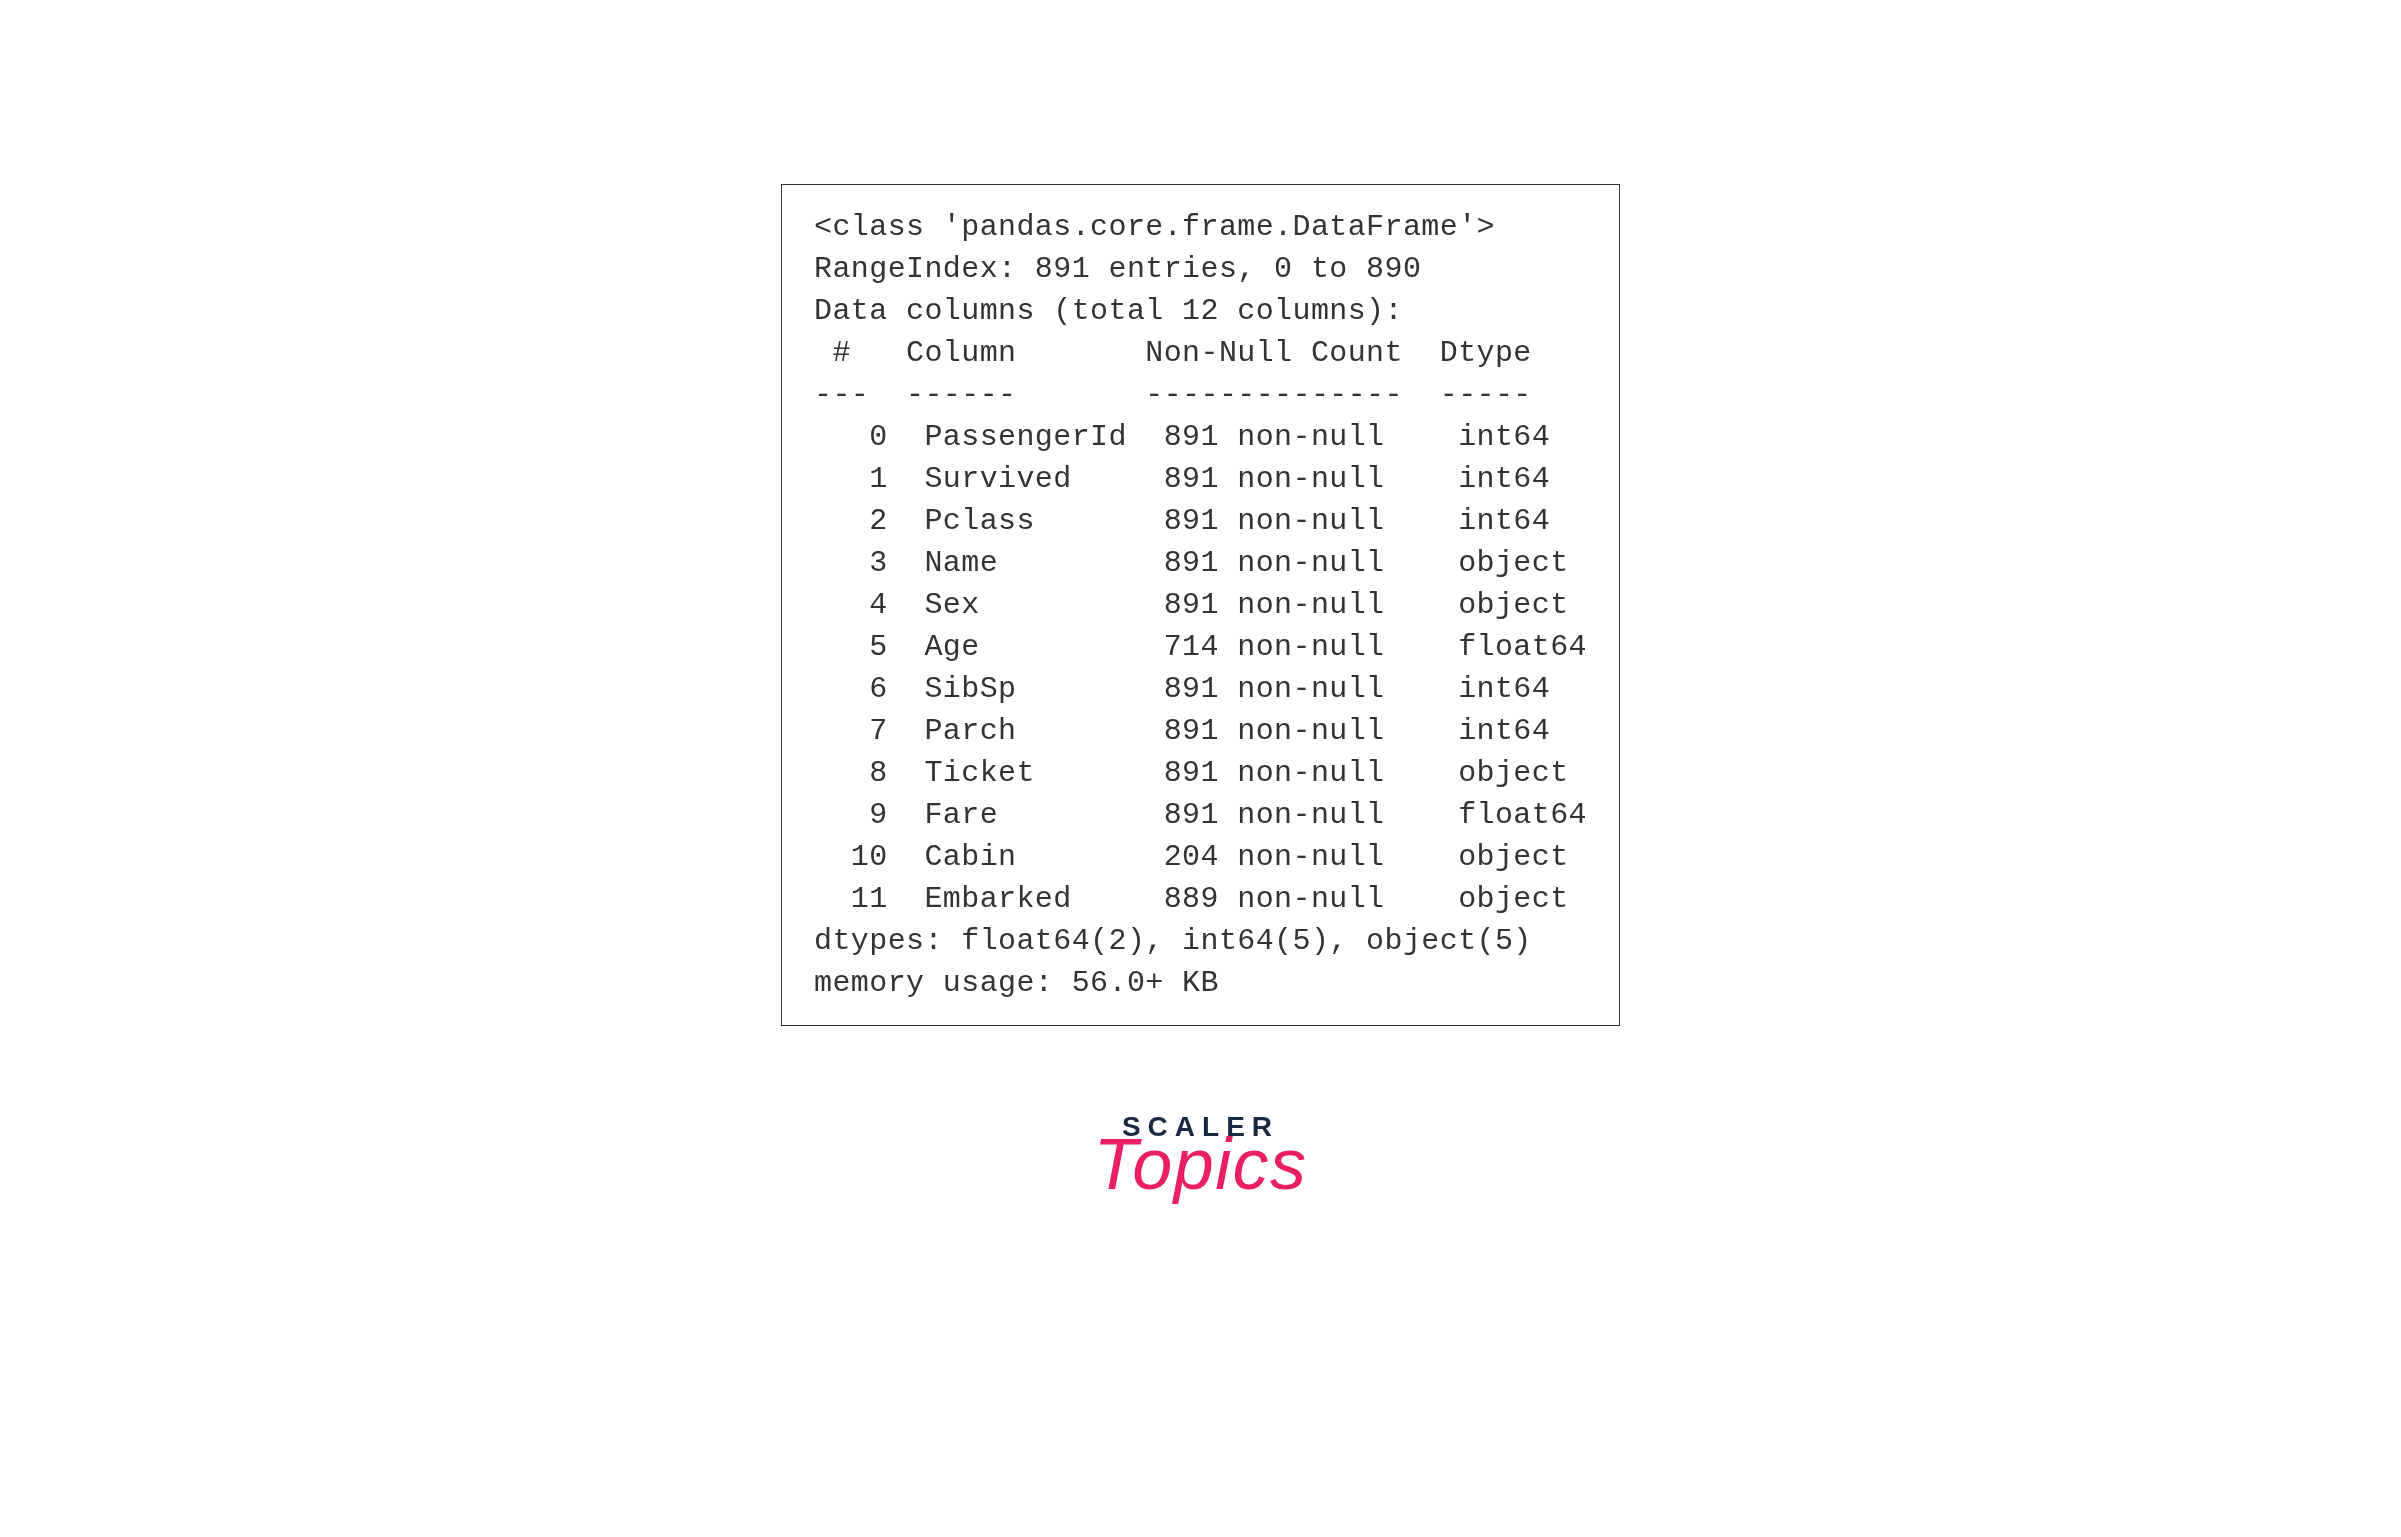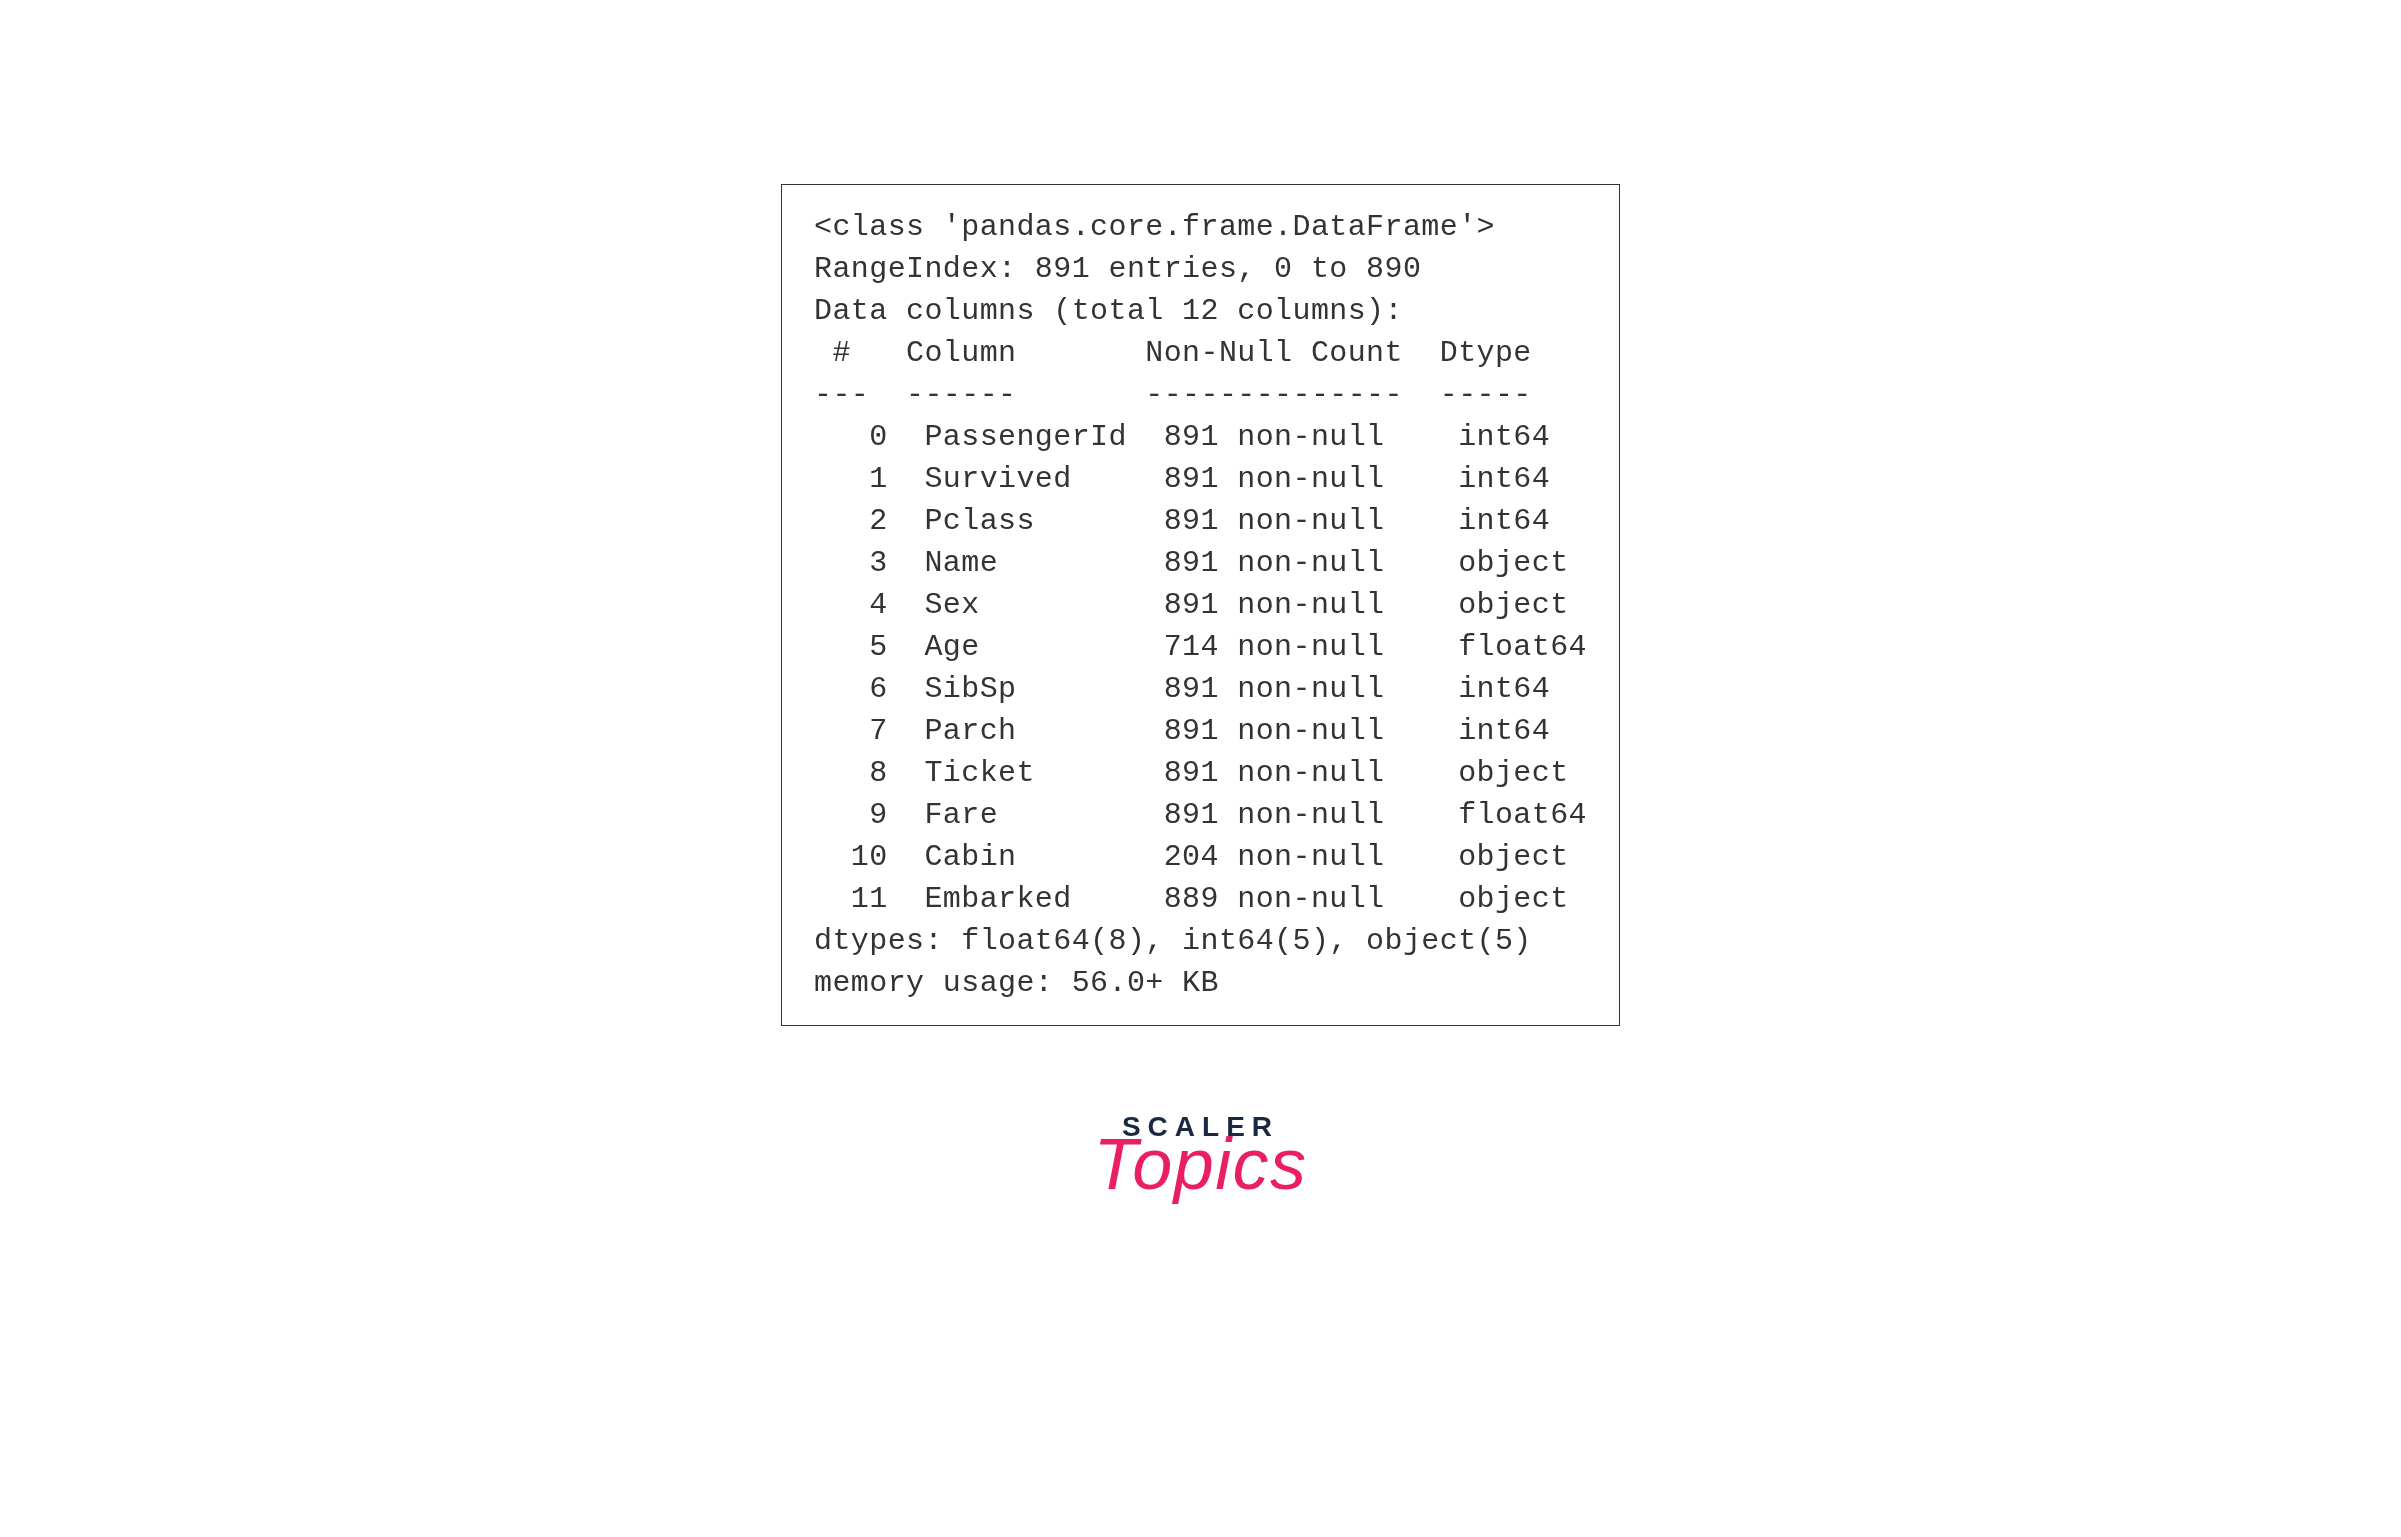--- a/index.html
+++ b/index.html
@@ -65,20 +65,20 @@
    2  Pclass       891 non-null    int64
    3  Name         891 non-null    object
    4  Sex          891 non-null    object
    5  Age          714 non-null    float64
    6  SibSp        891 non-null    int64
    7  Parch        891 non-null    int64
    8  Ticket       891 non-null    object
    9  Fare         891 non-null    float64
   10  Cabin        204 non-null    object
   11  Embarked     889 non-null    object</span>
-<span>dtypes: float64(8), int64(5), object(5)</span>
+<span>dtypes: float64(2), int64(5), object(5)</span>
 <span>memory usage: 56.0+ KB</span></div>
 
 <div class="logo-container">
   <div class="logo-scaler">SCALER</div>
   <div class="logo-topics">Topics</div>
 </div>
 
 
 </body></html>

